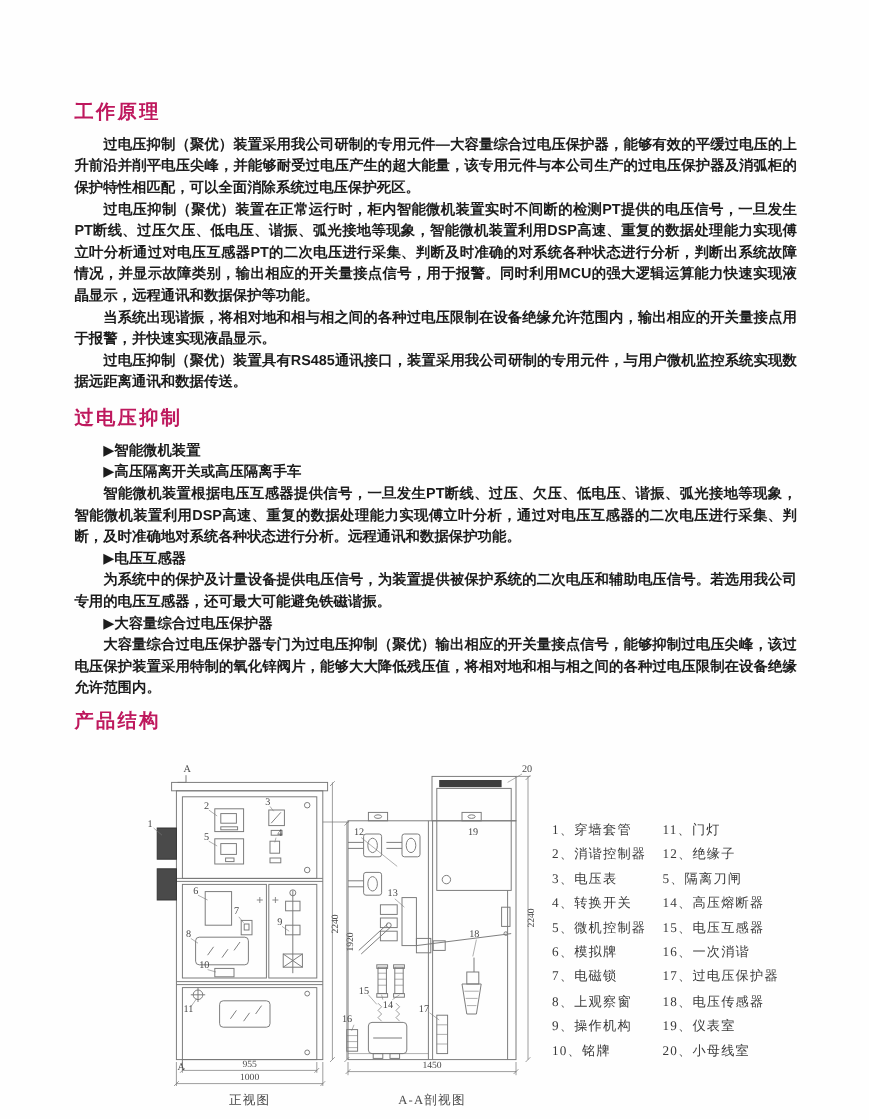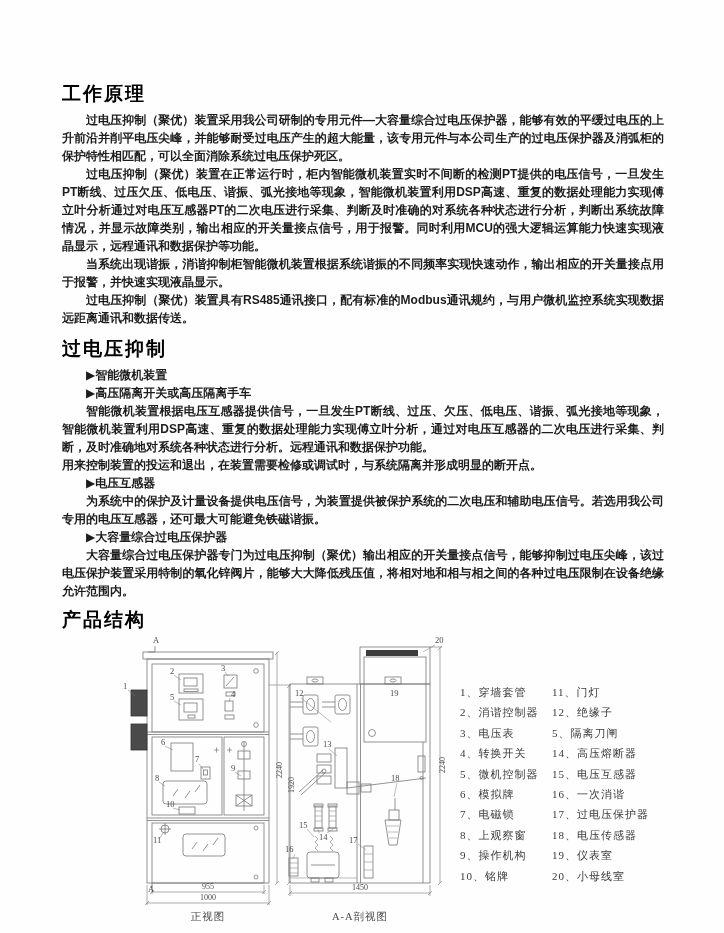--- a/index.html
+++ b/index.html
@@ -1,19 +1,19 @@
 <!DOCTYPE html>
 <html><head>
 <meta charset="utf-8">
 <style>
   html,body{margin:0;padding:0;background:#ffffff;}
   .page{position:relative;width:724px;height:933px;background:#fefefe;overflow:hidden;
         font-family:"Liberation Sans","DejaVu Sans",sans-serif;}
   .content{position:absolute;left:62px;top:0;width:602px;}
-  .sec-title{color:#000000;font-size:19px;line-height:19px;font-weight:bold;margin:0;letter-spacing:2px;}
+  .sec-title{color:#be185d;font-size:16px;line-height:19px;font-weight:bold;margin:0;letter-spacing:2px;}
   #t1{margin-top:84px;margin-bottom:8px;}
   #t2{margin-top:12px;margin-bottom:8px;}
   #t3{margin-top:10px;}
   .para{font-size:12px;line-height:18px;color:#1c1c1c;margin:0;text-align:justify;font-weight:700;}
   .indent{text-indent:2em;}
   .figure{position:absolute;left:0;top:630px;width:724px;height:303px;}
   .fig-svg{position:absolute;left:85px;top:0;}
   .legend{position:absolute;left:460px;top:52px;width:210px;
           font-family:Liberation Serif, serif;font-size:11px;color:#3a3a3a;letter-spacing:1px;}
   .lg-row{line-height:20.4px;white-space:nowrap;}
@@ -25,28 +25,27 @@
 </style>
 </head>
 <body>
 
 <div class="page">
   <div class="content">
 
     <h2 id="t1" class="sec-title">工作原理</h2>
     <p class="para indent">过电压抑制（聚优）装置采用我公司研制的专用元件—大容量综合过电压保护器，能够有效的平缓过电压的上升前沿并削平电压尖峰，并能够耐受过电压产生的超大能量，该专用元件与本公司生产的过电压保护器及消弧柜的保护特性相匹配，可以全面消除系统过电压保护死区。</p>
     <p class="para indent">过电压抑制（聚优）装置在正常运行时，柜内智能微机装置实时不间断的检测PT提供的电压信号，一旦发生PT断线、过压欠压、低电压、谐振、弧光接地等现象，智能微机装置利用DSP高速、重复的数据处理能力实现傅立叶分析通过对电压互感器PT的二次电压进行采集、判断及时准确的对系统各种状态进行分析，判断出系统故障情况，并显示故障类别，输出相应的开关量接点信号，用于报警。同时利用MCU的强大逻辑运算能力快速实现液晶显示，远程通讯和数据保护等功能。</p>
-    <p class="para indent">当系统出现谐振，消谐抑制柜智能微机装置根据系统谐振的不同频率实现快速动作，输出相应的开关量接点用于报警，并快速实现液晶显示。</p>
-    <p class="para indent">过电压抑制（聚优）装置具有RS485通讯接口，配有标准的Modbus通讯规约，与用户微机监控系统实现数据远距离通讯和数据传送。</p>
+    <p class="para indent">当系统出现谐振，将相对地和相与相之间的各种过电压限制在设备绝缘允许范围内，输出相应的开关量接点用于报警，并快速实现液晶显示。</p>
+    <p class="para indent">过电压抑制（聚优）装置具有RS485通讯接口，装置采用我公司研制的专用元件，与用户微机监控系统实现数据远距离通讯和数据传送。</p>
 
     <h2 id="t2" class="sec-title">过电压抑制</h2>
     <p class="para indent">▶智能微机装置</p>
     <p class="para indent">▶高压隔离开关或高压隔离手车</p>
     <p class="para indent">智能微机装置根据电压互感器提供信号，一旦发生PT断线、过压、欠压、低电压、谐振、弧光接地等现象，智能微机装置利用DSP高速、重复的数据处理能力实现傅立叶分析，通过对电压互感器的二次电压进行采集、判断，及时准确地对系统各种状态进行分析。远程通讯和数据保护功能。</p>
-    <p class="para">用来控制装置的投运和退出，在装置需要检修或调试时，与系统隔离并形成明显的断开点。</p>
     <p class="para indent">▶电压互感器</p>
     <p class="para indent">为系统中的保护及计量设备提供电压信号，为装置提供被保护系统的二次电压和辅助电压信号。若选用我公司专用的电压互感器，还可最大可能避免铁磁谐振。</p>
     <p class="para indent">▶大容量综合过电压保护器</p>
     <p class="para indent">大容量综合过电压保护器专门为过电压抑制（聚优）输出相应的开关量接点信号，能够抑制过电压尖峰，该过电压保护装置采用特制的氧化锌阀片，能够大大降低残压值，将相对地和相与相之间的各种过电压限制在设备绝缘允许范围内。</p>
 
     <h2 id="t3" class="sec-title">产品结构</h2>
   </div>
 
   <div class="figure">
 

